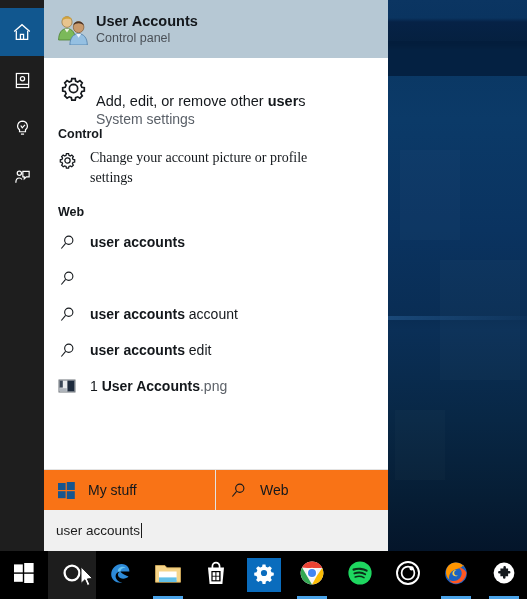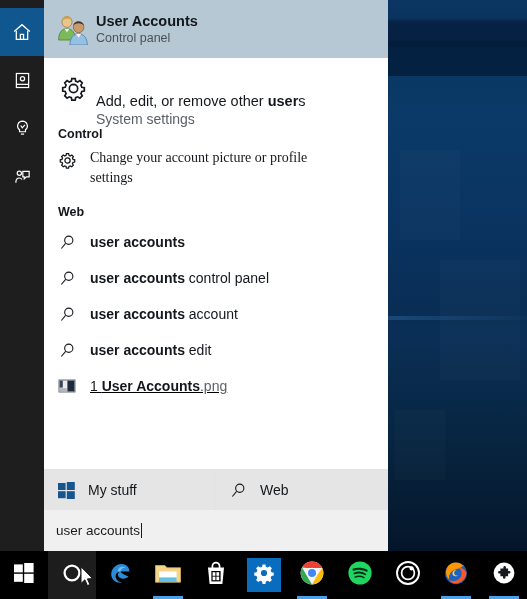--- a/index.html
+++ b/index.html
@@ -210,21 +210,20 @@
     color: #14181c;
     line-height: 18px;
     white-space: nowrap;
   }
   .web-text b { font-weight: bold; }
 
   
   .photo-row {
     height: 36px;
     align-items: center;
-    text-decoration: underline;
   }
   .photo-icon {
     width: 46px;
     flex: 0 0 46px;
     display: flex;
     align-items: center;
     justify-content: center;
   }
   .photo-text {
     font-size: 14px;
@@ -233,21 +232,21 @@
   }
   .photo-text b { font-weight: bold; }
   .photo-text .ext { color: #5d6269; }
 
   
   #tabs {
     height: 40px;
     flex: 0 0 40px;
     border-top: 1px solid #e3e3e3;
     display: flex;
-    background: #e5e5e5;
+    background: #f97316;
     margin-top: 48px;
   }
   .tab {
     display: flex;
     align-items: center;
     height: 40px;
     box-sizing: border-box;
   }
   #tab-mystuff { width: 171px; }
   #tab-web {
@@ -455,21 +454,20 @@
           <div class="web-text"><b>user accounts</b><span></span></div>
         </div>
 
         <div class="row web-row">
           <div class="web-icon">
             <svg width="19" height="19" viewBox="0 0 24 24" fill="none" stroke="#15191d" stroke-width="1.4">
               <circle cx="13.6" cy="9.2" r="5.2"></circle>
               <path d="M9.6 13.2 L4.2 19.6"></path>
             </svg>
           </div>
-          <div class="web-text"><b>user accounts</b><span> control panel</span></div>
         </div>
 
         <div class="row web-row">
           <div class="web-icon">
             <svg width="19" height="19" viewBox="0 0 24 24" fill="none" stroke="#15191d" stroke-width="1.4">
               <circle cx="13.6" cy="9.2" r="5.2"></circle>
               <path d="M9.6 13.2 L4.2 19.6"></path>
             </svg>
           </div>
           <div class="web-text"><b>user accounts</b><span> account</span></div>

